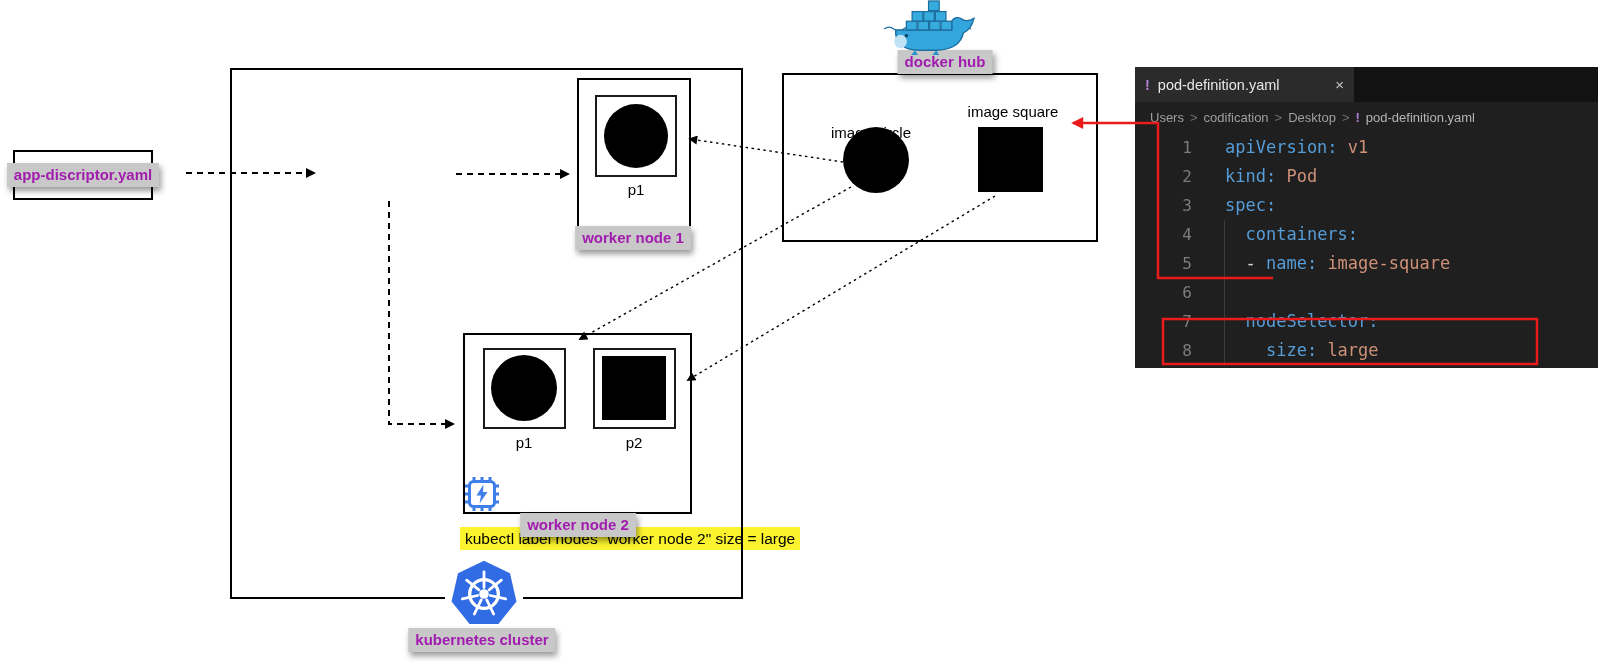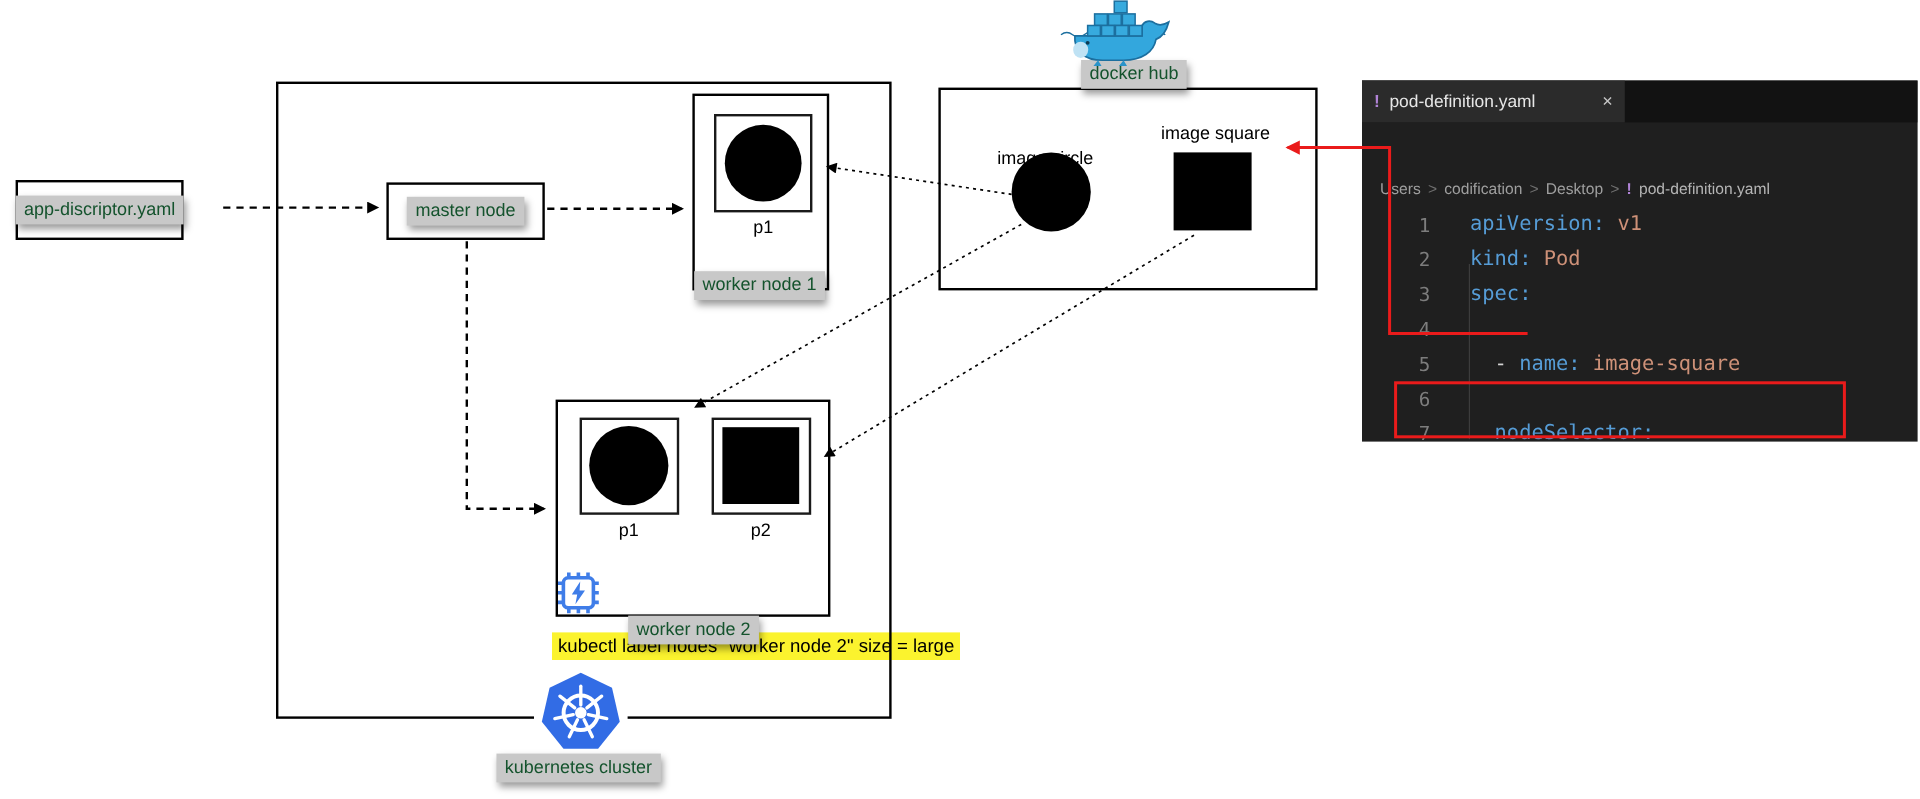--- a/index.html
+++ b/index.html
@@ -5,21 +5,21 @@
   html,body{margin:0;padding:0;background:#fff;}
   #canvas{position:relative;width:1600px;height:666px;background:#fff;overflow:hidden;
           font-family:"Liberation Sans",sans-serif;color:#000;}
 
   
   .dbox{position:absolute;border:2px solid #000;background:transparent;z-index:1;box-sizing:border-box;}
   .pbox{position:absolute;border:2px solid #1a1a1a;background:transparent;z-index:2;box-sizing:border-box;}
   .cbox{display:flex;align-items:center;justify-content:center;}
 
   
-  .tag{background:#c8c8c8;color:#14532d;font-weight:normal;font-size:15px;line-height:1.45;
+  .tag{background:#c8c8c8;color:#a21caf;font-weight:bold;font-size:15px;line-height:1.45;
        padding:1px 7px;white-space:nowrap;box-shadow:2px 4px 6px rgba(0,0,0,.40);}
   .abs-tag{position:absolute;transform:translateX(-50%);z-index:5;}
 
   
   .plabel{position:absolute;transform:translateX(-50%);font-size:15px;white-space:nowrap;z-index:5;}
 
   
   .blackcircle{position:absolute;background:#000;border-radius:50%;z-index:3;}
   .blacksquare{position:absolute;background:#000;z-index:3;}
 
@@ -36,21 +36,21 @@
   
   .editor{position:absolute;left:1135px;top:67px;width:463px;height:301px;background:#1f1f1f;
           z-index:2;overflow:hidden;}
   .tabbar{height:35px;background:#121212;display:flex;}
   .tab{width:219px;box-sizing:border-box;background:#2b2b2b;display:flex;align-items:center;
        padding:0 10px;gap:8px;font-size:14.5px;}
   .yicon{color:#b083d6;font-weight:bold;}
   .tabtitle{color:#e7e7e7;}
   .tabclose{color:#c5c5c5;margin-left:auto;font-size:15px;}
   .breadcrumb{height:31px;display:flex;align-items:center;padding-left:15px;font-size:13px;
-              color:#9f9f9f;gap:6px;white-space:nowrap;margin-top:40px;}
+              color:#9f9f9f;gap:6px;white-space:nowrap;}
   .bsep{color:#707070;font-size:13px;}
   .bfile{color:#b5b5b5;}
   .codewrap{position:relative;font-family:"DejaVu Sans Mono",monospace;}
   .cl{display:flex;height:29px;line-height:29px;font-size:17px;}
   .ln{width:57px;text-align:right;color:#7d7d7d;font-size:16px;flex:none;}
   .ct{padding-left:33px;white-space:pre;}
   .tok-k{color:#569cd6;}
   .tok-v{color:#ce9178;}
   .tok-p{color:#d4d4d4;}
   .guide{position:absolute;left:89px;top:153px;width:1px;height:146px;background:#3c3c3c;}
@@ -59,23 +59,20 @@
 <body>
 
 <div id="canvas">
 
   <div class="dbox" style="left:230px;top:68px;width:513px;height:531px;"></div>
 
   <div class="dbox cbox" style="left:13px;top:150px;width:140px;height:50px;">
     <span class="tag">app-discriptor.yaml</span>
   </div>
 
-  <div class="dbox cbox" style="left:322px;top:152px;width:132px;height:48px;">
-    <span class="tag">master node</span>
-  </div>
 
   <div class="dbox" style="left:577px;top:78px;width:114px;height:164px;"></div>
   <div class="pbox" style="left:595px;top:95px;width:82px;height:82px;"></div>
   <div class="blackcircle" style="left:604px;top:104px;width:64px;height:64px;"></div>
   <div class="plabel" style="left:636px;top:181px;">p1</div>
   <div class="tag abs-tag" style="left:633px;top:226px;">worker node 1</div>
 
   <div class="dbox" style="left:463px;top:333px;width:229px;height:181px;"></div>
   <div class="pbox" style="left:483px;top:348px;width:83px;height:81px;"></div>
   <div class="blackcircle" style="left:491px;top:355px;width:66px;height:66px;"></div>
@@ -167,20 +164,21 @@
         <div class="cl">
           <span class="ln">2</span>
           <span class="ct"><span class="tok-k">kind:</span><span class="tok-v"> Pod</span></span>
         </div>
         <div class="cl">
           <span class="ln">3</span>
           <span class="ct"><span class="tok-k">spec:</span></span>
         </div>
         <div class="cl">
           <span class="ln">4</span>
+          <span class="ct"><span class="tok-p">  </span><span class="tok-k">containers:</span></span>
         </div>
         <div class="cl">
           <span class="ln">5</span>
           <span class="ct"><span class="tok-p">  - </span><span class="tok-k">name:</span><span class="tok-v"> image-square</span></span>
         </div>
         <div class="cl">
           <span class="ln">6</span>
         </div>
         <div class="cl">
           <span class="ln">7</span>

